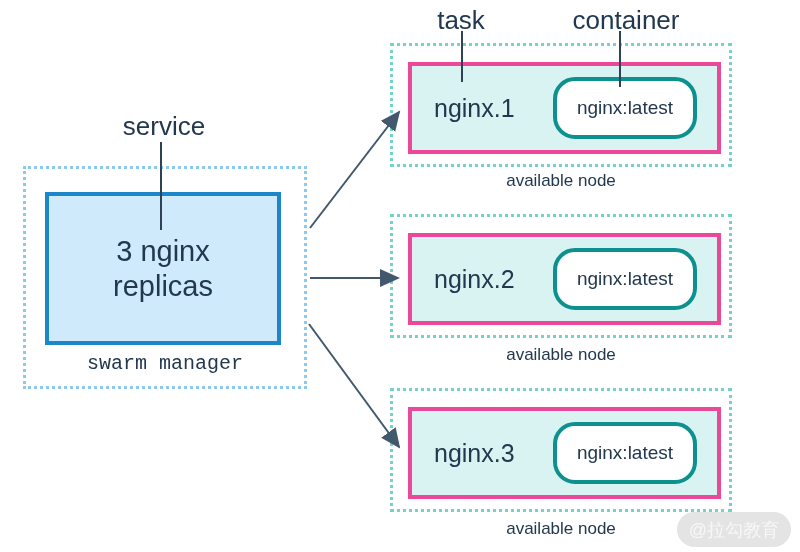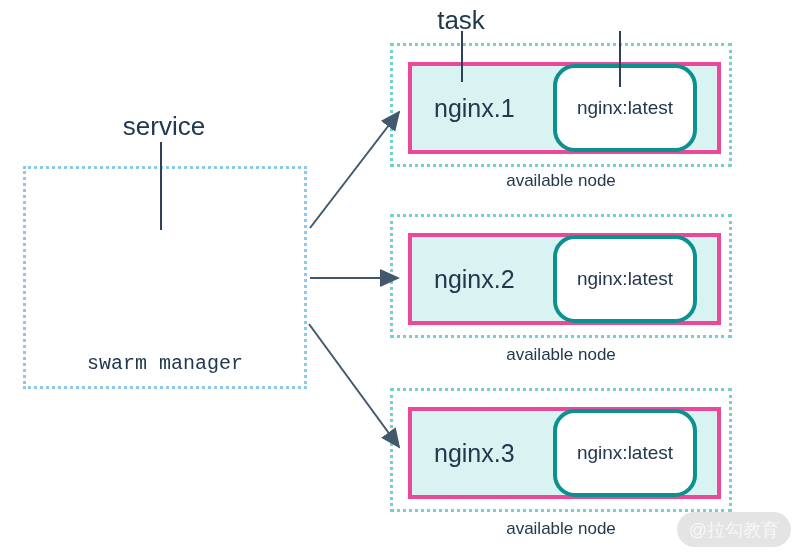--- a/index.html
+++ b/index.html
@@ -71,21 +71,21 @@
     left: 15px; top: 16px;
     width: 313px; height: 92px;
     border: 4px solid #ec4899;
     background: #d9f3f2;
     box-sizing: border-box;
     display: flex; align-items: center; justify-content: space-between;
     padding: 0 20px 0 22px;
   }
   .task-name { font-size: 25px; color: #22384f; }
   .container-pill {
-    width: 144px; height: 88px;
+    width: 144px; height: 62px;
     border: 4px solid #0d918e;
     border-radius: 22px;
     background: #ffffff;
     box-sizing: border-box;
     display: flex; align-items: center; justify-content: center;
     font-size: 19px; color: #22384f;
   }
   .node-caption { left: 390px; width: 342px; font-size: 17px; }
   .caption-1 { top: 171px; }
   .caption-2 { top: 345px; }
@@ -113,26 +113,30 @@
     z-index: 10;
   }
 </style>
 </head>
 <body>
 
 <div class="canvas">
 
   <div class="label service-label">service</div>
   <div class="label task-label">task</div>
+  <div class="label container-label">container</div>
 
   <div class="pline service-line"></div>
   <div class="pline task-line"></div>
   <div class="pline container-line"></div>
 
   <div class="service-dotted"></div>
+  <div class="service-box">
+    <span class="service-box-text">3 nginx replicas</span>
+  </div>
   <div class="label swarm-label">swarm manager</div>
 
   <div class="node-dotted node-1">
     <div class="task-box">
       <span class="task-name">nginx.1</span>
       <span class="container-pill">nginx:latest</span>
     </div>
   </div>
   <div class="label node-caption caption-1">available node</div>
 

